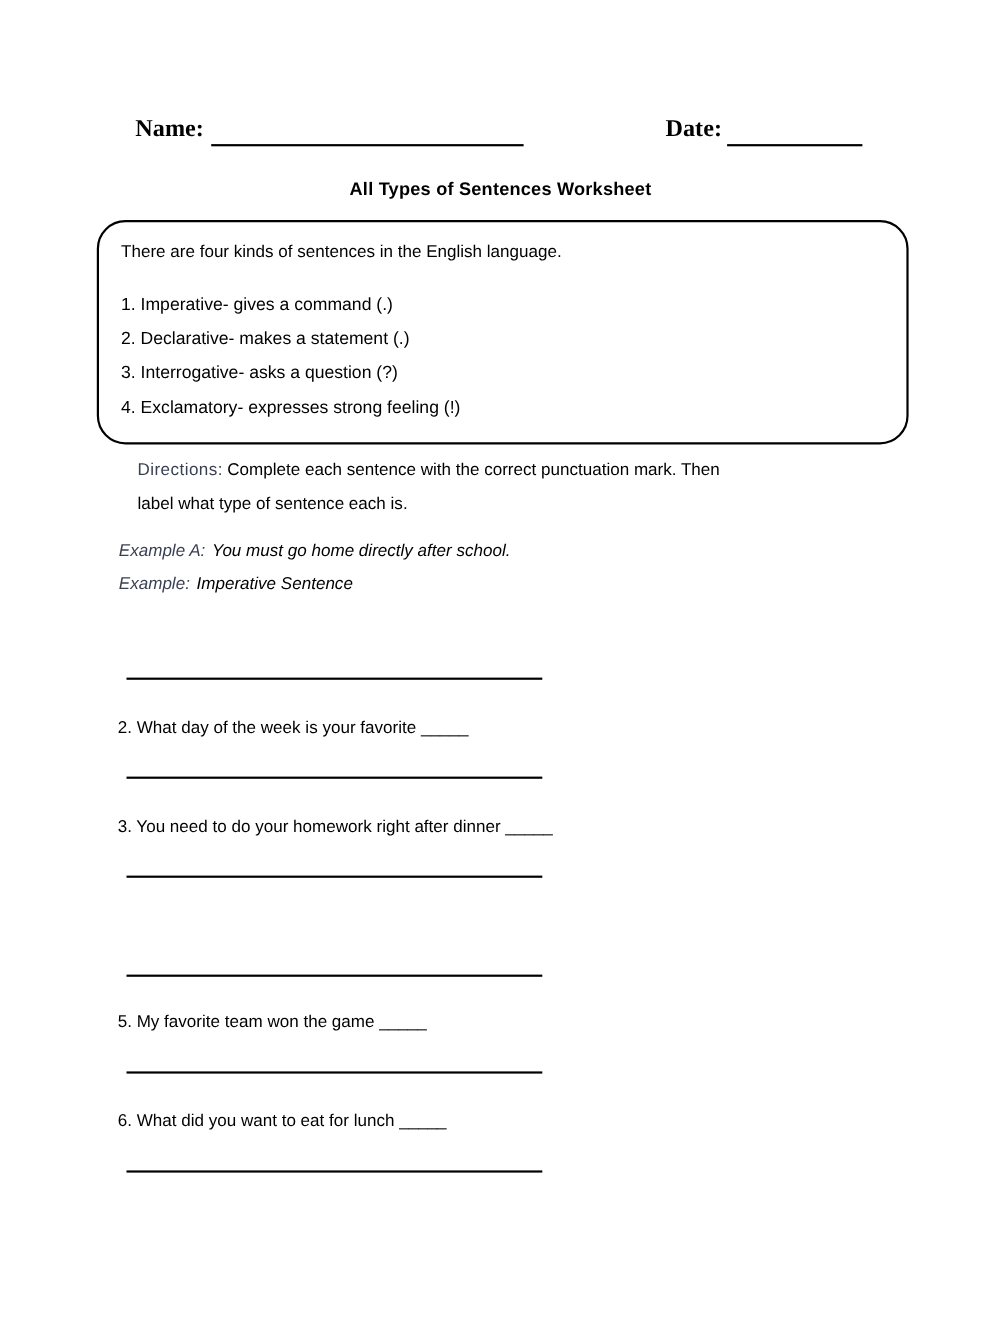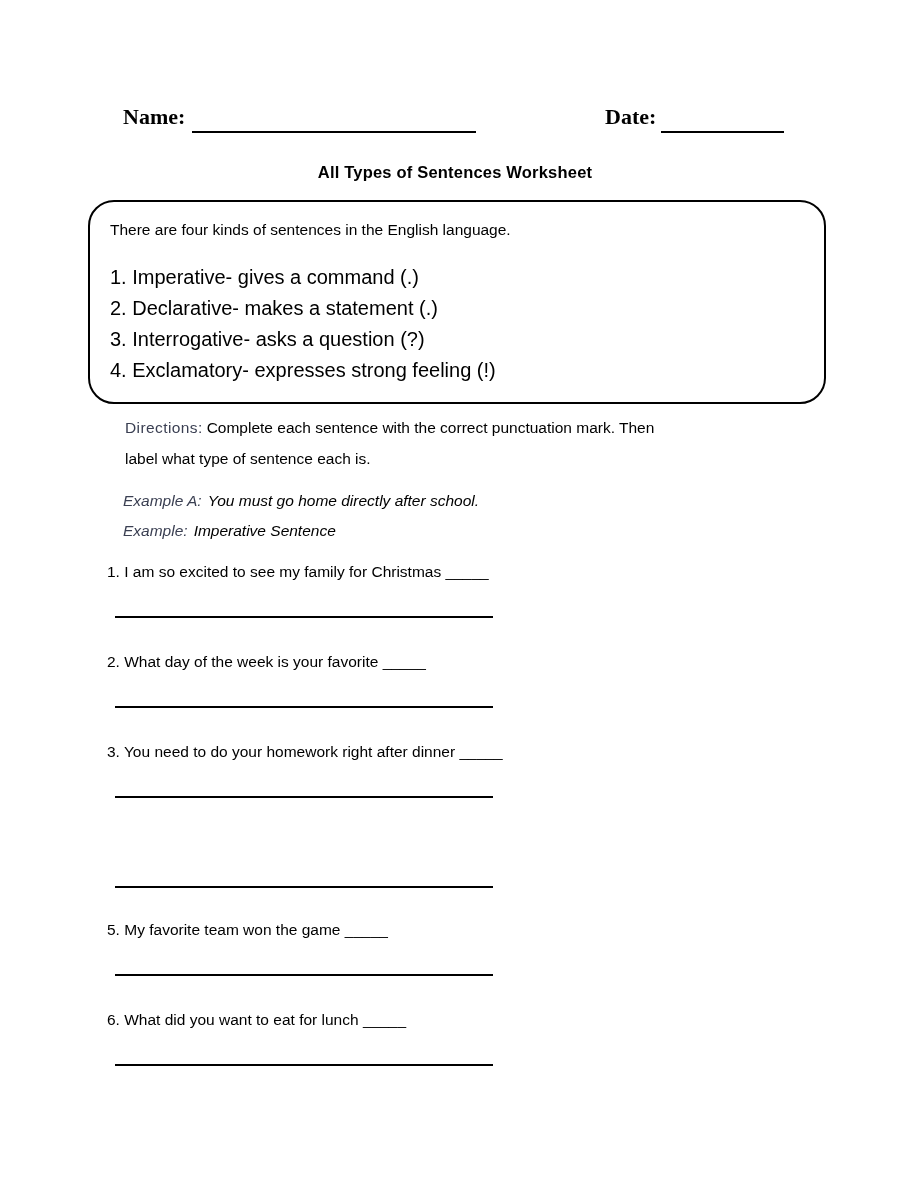--- a/index.html
+++ b/index.html
@@ -38,39 +38,39 @@
 
   
   .info-box{
     position:absolute;left:88px;top:200px;width:738px;height:204px;
     border:2px solid #000;border-radius:26px;box-sizing:border-box;
   }
   .info-intro{
     margin:19px 0 0 20px;font-size:15.5px;
   }
   .info-items{margin:23px 0 0 20px;}
-  .info-item{font-size:20px;line-height:31px;white-space:nowrap;}
+  .info-item{font-size:16px;line-height:31px;white-space:nowrap;}
 
   
   .directions{
     position:absolute;left:125px;top:412px;width:710px;
     font-size:15.5px;line-height:31px;
   }
   .directions-label{
     color:var(--accent,#3a3f52);
     letter-spacing:0.4px;
     margin-right:4px;
   }
 
   
   .example{
     position:absolute;left:108px;top:486px;
     font-size:15.5px;line-height:30px;font-style:italic;
   }
-  .example-label{color:var(--accent,#3a3f52);margin-right:6px;margin-left:15px;}
+  .example-label{color:var(--accent,#3a3f52);margin-right:6px;}
 
   
   .question{
     position:absolute;left:107px;width:760px;height:80px;
   }
   .q1{top:563px;} .q2{top:653px;} .q3{top:743px;}
   .q4{top:833px;} .q5{top:921px;} .q6{top:1011px;}
   .question-text{
     font-size:15.5px;white-space:nowrap;
   }
@@ -105,21 +105,20 @@
     <span class="directions-label">Directions:</span><span>Complete each sentence with the correct punctuation mark. Then</span><br>
     <span>label what type of sentence each is.</span>
   </div>
 
   <div class="example">
     <span class="example-label">Example A:</span><span>You must go home directly after school.</span><br>
     <span class="example-label">Example:</span><span>Imperative Sentence</span>
   </div>
 
   <div class="question q1">
-    <div class="question-text">1. I am so excited to see my family for Christmas _____</div>
     <div class="answer-line"></div>
   </div>
   <div class="question q2">
     <div class="question-text">2. What day of the week is your favorite _____</div>
     <div class="answer-line"></div>
   </div>
   <div class="question q3">
     <div class="question-text">3. You need to do your homework right after dinner _____</div>
     <div class="answer-line"></div>
   </div>

